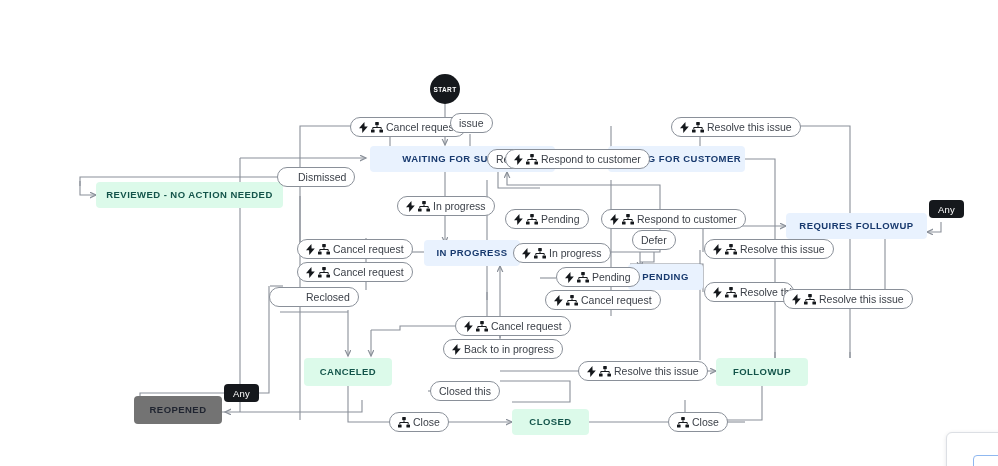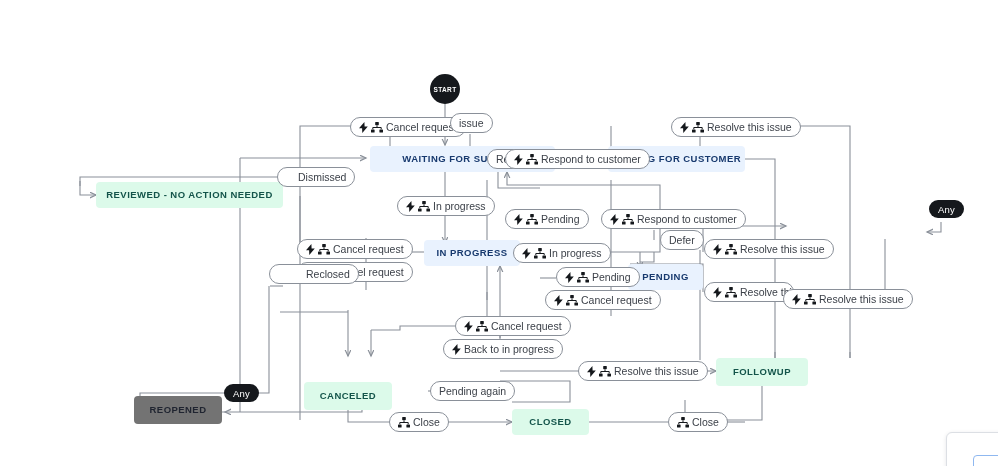--- a/index.html
+++ b/index.html
@@ -27,21 +27,21 @@
   .ic{display:inline-block;flex:0 0 auto;line-height:0;}
   .ic svg{display:block;}
 
   
   .start-node{
     position:absolute;width:30px;height:30px;border-radius:50%;background:#15181c;
     display:flex;align-items:center;justify-content:center;
     color:#ffffff;font-size:6.5px;font-weight:bold;letter-spacing:.4px;
   }
   .any-chip{
-    position:absolute;height:18px;padding:0 9px;border-radius:9px;background:#15181c;
+    position:absolute;height:18px;padding:0 9px;border-radius:4px;background:#15181c;
     display:flex;align-items:center;justify-content:center;
     color:#ffffff;font-size:9.5px;letter-spacing:.2px;
   }
 
   
   .corner-card{
     position:absolute;box-sizing:border-box;background:#ffffff;
     border:1px solid #dcdfe4;border-top-left-radius:6px;
     box-shadow:0 1px 4px rgba(10,20,40,.10);
   }
@@ -158,24 +158,27 @@
   </div>
   <div class="status blue" style="left:608px;top:146px;width:137px;height:26px;">
     <span>WAITING FOR CUSTOMER</span>
   </div>
   <div class="status green" style="left:96px;top:182px;width:187px;height:26px;align-items:center;">
     <span>REVIEWED - NO ACTION NEEDED</span>
   </div>
   <div class="status blue" style="left:424px;top:240px;width:96px;height:26px;">
     <span>IN PROGRESS</span>
   </div>
+  <div class="status blue" style="left:786px;top:213px;width:141px;height:26px;">
+    <span>REQUIRES FOLLOWUP</span>
+  </div>
   <div class="status blue" style="left:628px;top:264px;width:75px;height:26px;">
     <span>PENDING</span>
   </div>
-  <div class="status green" style="left:304px;top:358px;width:88px;height:28px;margin-top:24px;">
+  <div class="status green" style="left:304px;top:358px;width:88px;height:28px;">
     <span>CANCELED</span>
   </div>
   <div class="status green" style="left:716px;top:358px;width:92px;height:28px;">
     <span>FOLLOWUP</span>
   </div>
   <div class="status green" style="left:512px;top:409px;width:77px;height:26px;">
     <span>CLOSED</span>
   </div>
   <div class="status grey" style="left:134px;top:396px;width:88px;height:28px;">
     <span>REOPENED</span>
@@ -329,21 +332,21 @@
         <svg width="12" height="11" viewBox="0 0 12 11">
           <rect x="4.2" y="0" width="3.6" height="3.2" rx=".6" fill="#15181c"></rect>
           <rect x="0" y="7.4" width="3.6" height="3.2" rx=".6" fill="#15181c"></rect>
           <rect x="8.4" y="7.4" width="3.6" height="3.2" rx=".6" fill="#15181c"></rect>
           <path d="M6 3.4v2.1M1.8 7.2V5.5h8.4v1.7" stroke="#15181c" stroke-width="1" fill="none"></path>
         </svg>
       </span>
     <span class="lbl">In progress</span>
   </div>
 
-  <div class="pill" style="left:660px;top:230px;">
+  <div class="pill" style="left:632px;top:230px;">
     <span class="lbl">Defer</span>
   </div>
 
   <div class="pill" style="left:704px;top:239px;">
     <span class="ic">
         <svg width="9" height="11" viewBox="0 0 9 11">
           <path d="M5.4 0 0 6.2h3.1L3.3 11 8.8 4.6H5.6z" fill="#15181c"></path>
         </svg>
       </span>
     <span class="ic">
@@ -367,21 +370,21 @@
         <svg width="12" height="11" viewBox="0 0 12 11">
           <rect x="4.2" y="0" width="3.6" height="3.2" rx=".6" fill="#15181c"></rect>
           <rect x="0" y="7.4" width="3.6" height="3.2" rx=".6" fill="#15181c"></rect>
           <rect x="8.4" y="7.4" width="3.6" height="3.2" rx=".6" fill="#15181c"></rect>
           <path d="M6 3.4v2.1M1.8 7.2V5.5h8.4v1.7" stroke="#15181c" stroke-width="1" fill="none"></path>
         </svg>
       </span>
     <span class="lbl">Cancel request</span>
   </div>
 
-  <div class="pill" style="left:269px;top:264px;padding-left:36px;">
+  <div class="pill" style="left:269px;top:287px;padding-left:36px;">
     <span class="lbl">Reclosed</span>
   </div>
 
   <div class="pill" style="left:556px;top:267px;">
     <span class="ic">
         <svg width="9" height="11" viewBox="0 0 9 11">
           <path d="M5.4 0 0 6.2h3.1L3.3 11 8.8 4.6H5.6z" fill="#15181c"></path>
         </svg>
       </span>
     <span class="ic">
@@ -483,21 +486,21 @@
           <rect x="4.2" y="0" width="3.6" height="3.2" rx=".6" fill="#15181c"></rect>
           <rect x="0" y="7.4" width="3.6" height="3.2" rx=".6" fill="#15181c"></rect>
           <rect x="8.4" y="7.4" width="3.6" height="3.2" rx=".6" fill="#15181c"></rect>
           <path d="M6 3.4v2.1M1.8 7.2V5.5h8.4v1.7" stroke="#15181c" stroke-width="1" fill="none"></path>
         </svg>
       </span>
     <span class="lbl">Resolve this issue</span>
   </div>
 
   <div class="pill" style="left:430px;top:381px;">
-    <span class="lbl">Pending again</span>
+    <span class="lbl">Closed this</span>
   </div>
 
   <div class="pill" style="left:389px;top:412px;">
     <span class="ic">
         <svg width="12" height="11" viewBox="0 0 12 11">
           <rect x="4.2" y="0" width="3.6" height="3.2" rx=".6" fill="#15181c"></rect>
           <rect x="0" y="7.4" width="3.6" height="3.2" rx=".6" fill="#15181c"></rect>
           <rect x="8.4" y="7.4" width="3.6" height="3.2" rx=".6" fill="#15181c"></rect>
           <path d="M6 3.4v2.1M1.8 7.2V5.5h8.4v1.7" stroke="#15181c" stroke-width="1" fill="none"></path>
         </svg>

